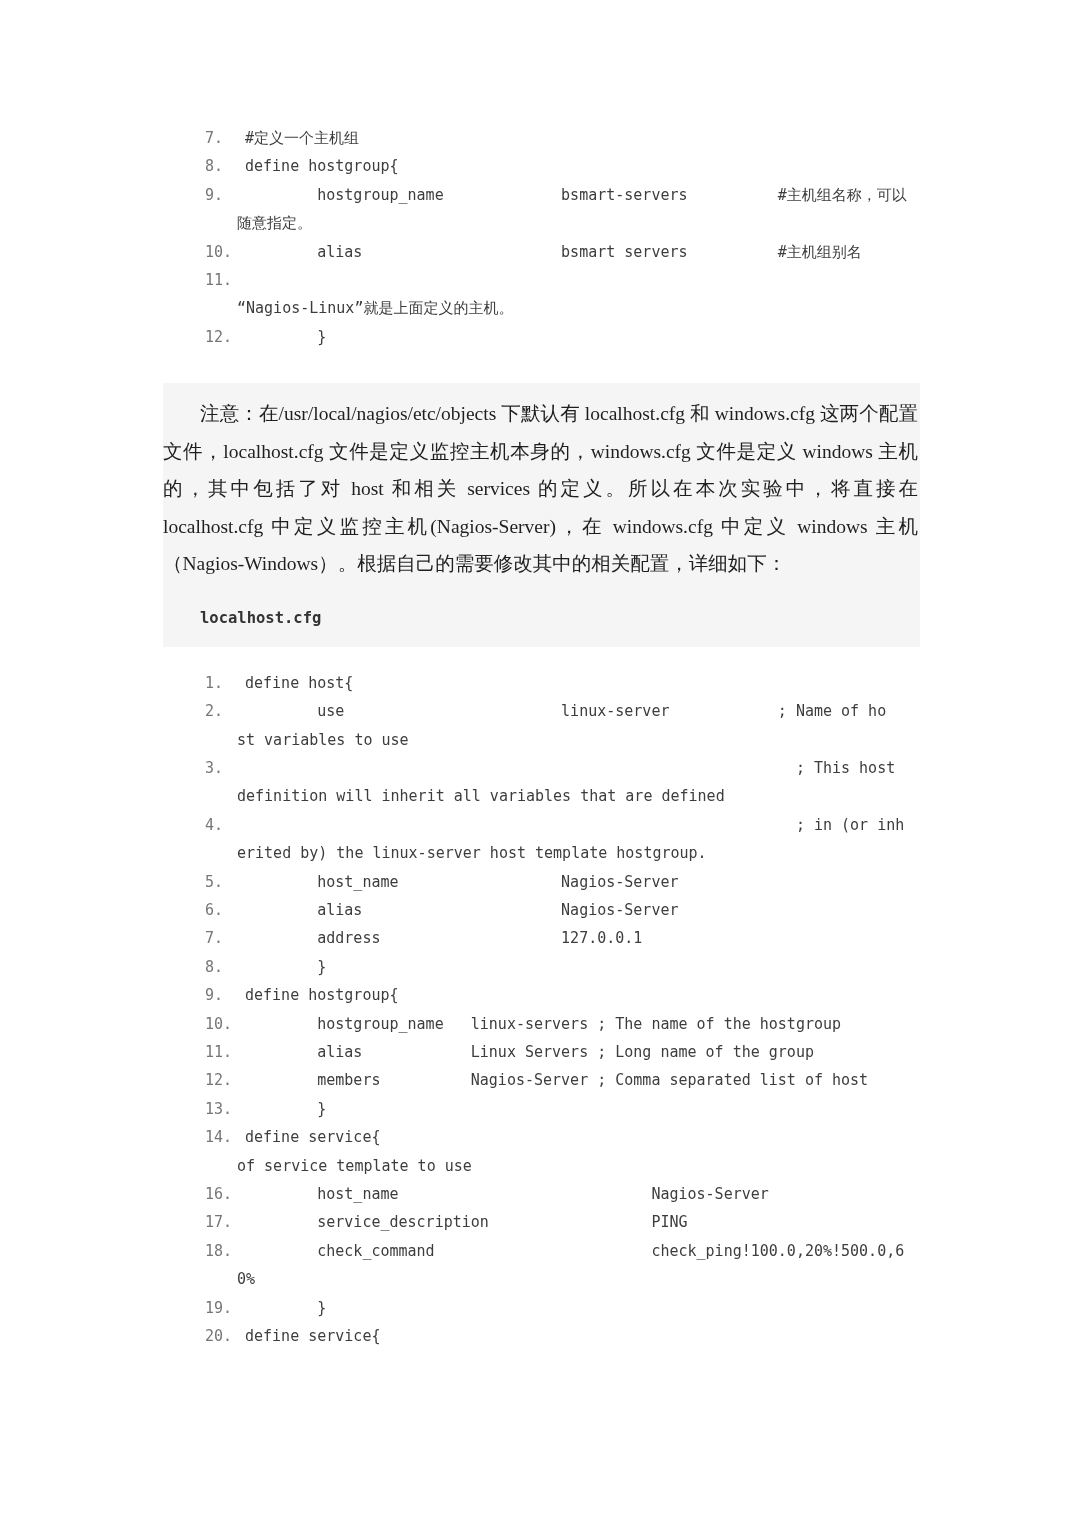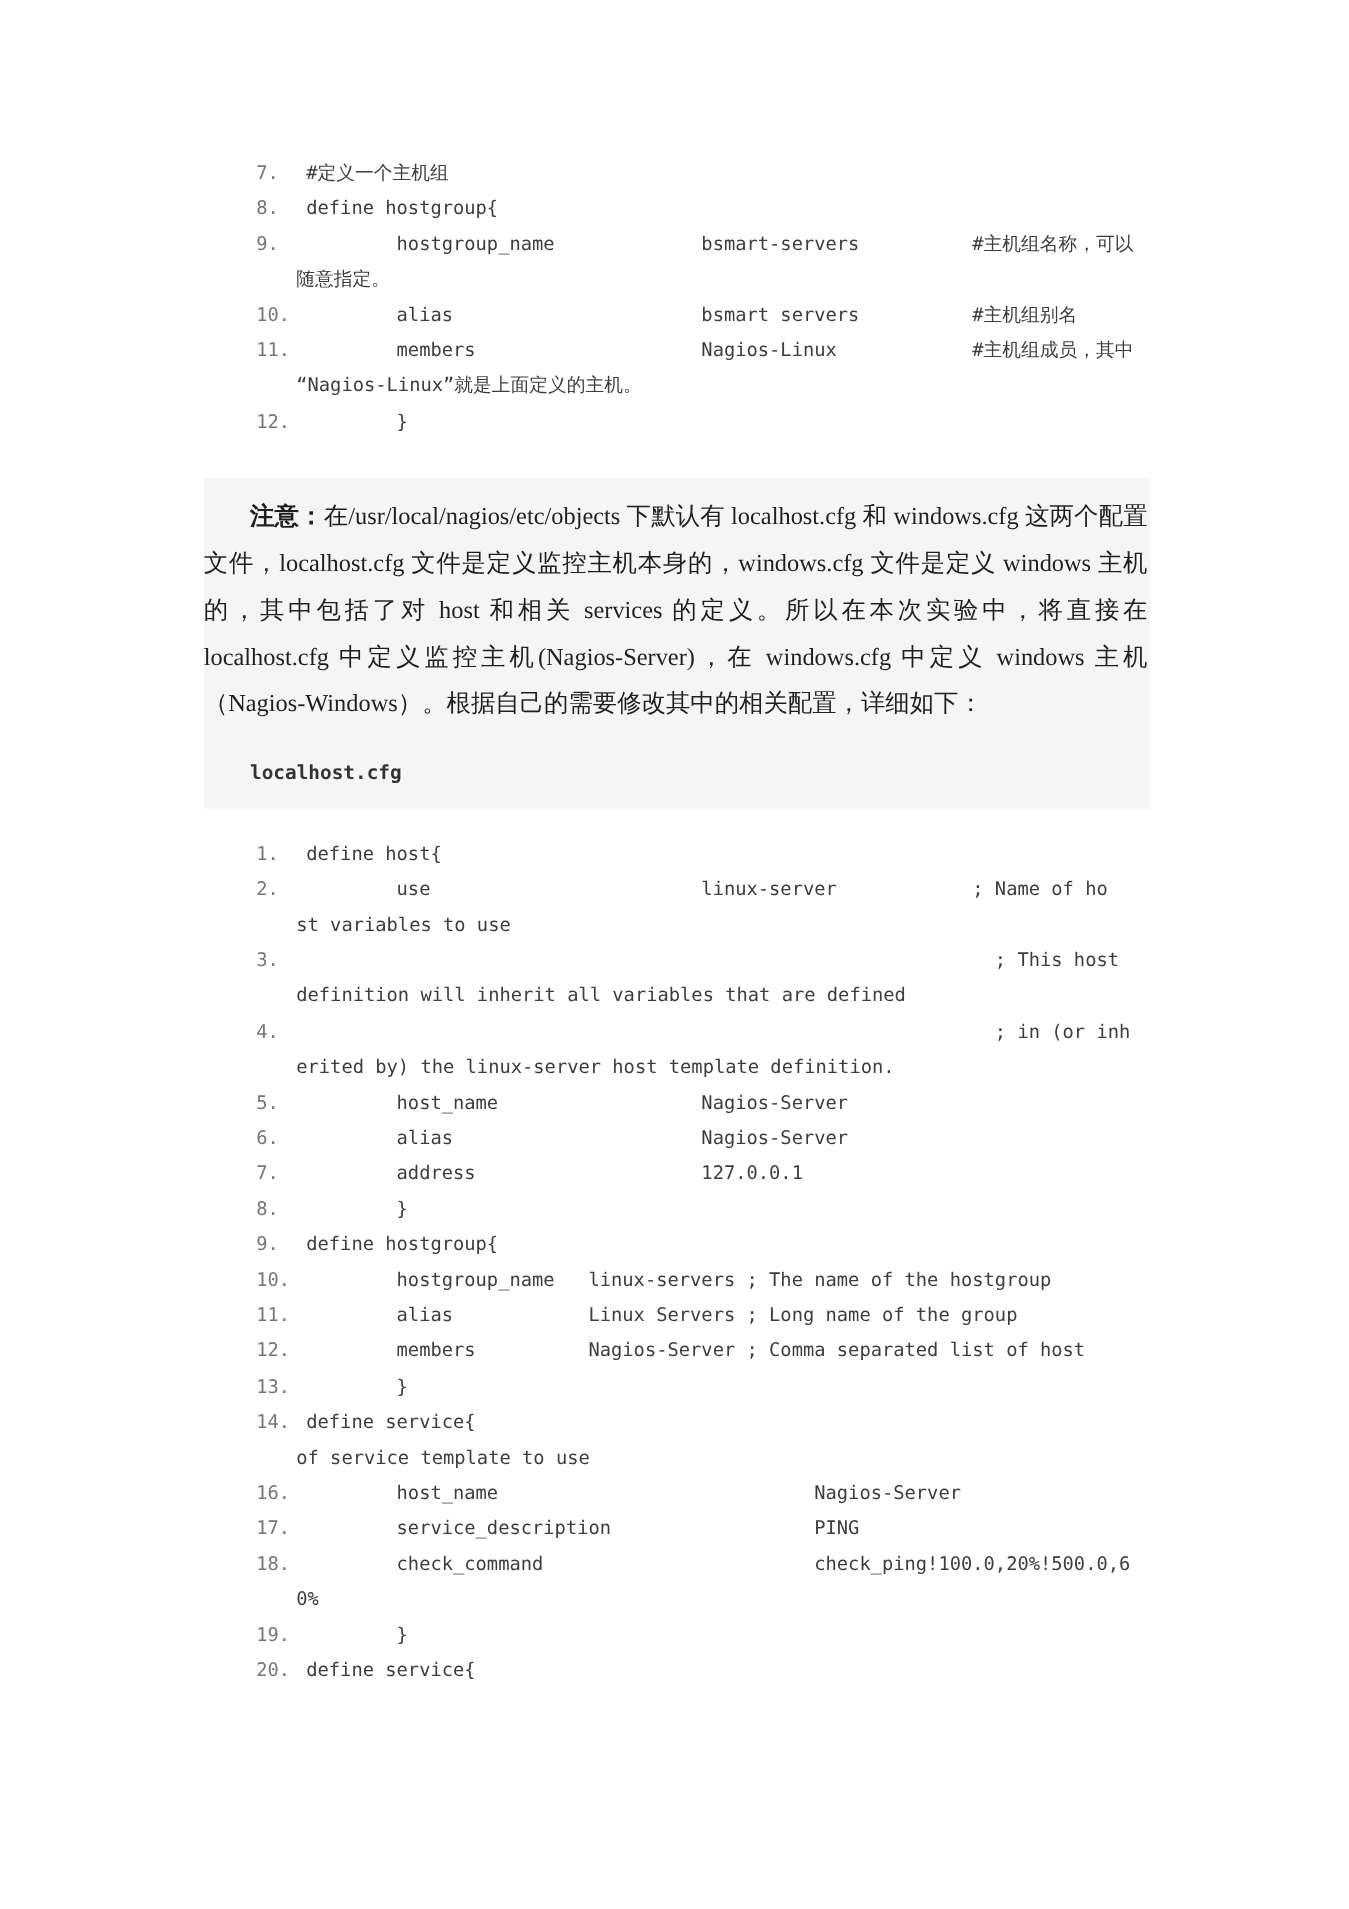--- a/index.html
+++ b/index.html
@@ -29,21 +29,21 @@
     margin:32px 0 0 163px;
     width:757px;
     background:#f5f5f5;
     padding:12px 2px 18px 0;
   }
   .note-p {
     font-family:"Liberation Serif","DejaVu Serif",serif;
     font-size:19.5px; line-height:37.5px; color:#1f1f1f;
     text-align:justify; text-indent:37px;
   }
-  .note-p b { font-weight:bold; }
+  .note-p b { font-weight:normal; }
   .note-file {
     margin-top:24px; padding-left:37px;
     font-family:"DejaVu Sans Mono","Liberation Mono",monospace;
     font-size:15.5px; color:#333333; line-height:22px;font-weight:bold;
   }
 </style>
 </head>
 <body>
 
 <div class="page">
@@ -70,21 +70,20 @@
         <span class="ct">随意指定。</span>
       </div>
 
       <div class="code-row">
         <span class="ln">10.</span>
         <span class="ct">        alias                      bsmart servers          #主机组别名</span>
       </div>
 
       <div class="code-row">
         <span class="ln">11.</span>
-        <span class="ct">        members                    Nagios-Linux            #主机组成员，其中</span>
       </div>
 
       <div class="code-row cont">
         <span class="ln"></span>
         <span class="ct">“Nagios-Linux”就是上面定义的主机。</span>
       </div>
 
       <div class="code-row">
         <span class="ln">12.</span>
         <span class="ct">        }</span>
@@ -123,21 +122,21 @@
         <span class="ct">definition will inherit all variables that are defined</span>
       </div>
 
       <div class="code-row">
         <span class="ln">4.</span>
         <span class="ct">                                                             ; in (or inh</span>
       </div>
 
       <div class="code-row cont">
         <span class="ln"></span>
-        <span class="ct">erited by) the linux-server host template definition.</span>
+        <span class="ct">erited by) the linux-server host template hostgroup.</span>
       </div>
 
       <div class="code-row">
         <span class="ln">5.</span>
         <span class="ct">        host_name                  Nagios-Server</span>
       </div>
 
       <div class="code-row">
         <span class="ln">6.</span>
         <span class="ct">        alias                      Nagios-Server</span>

